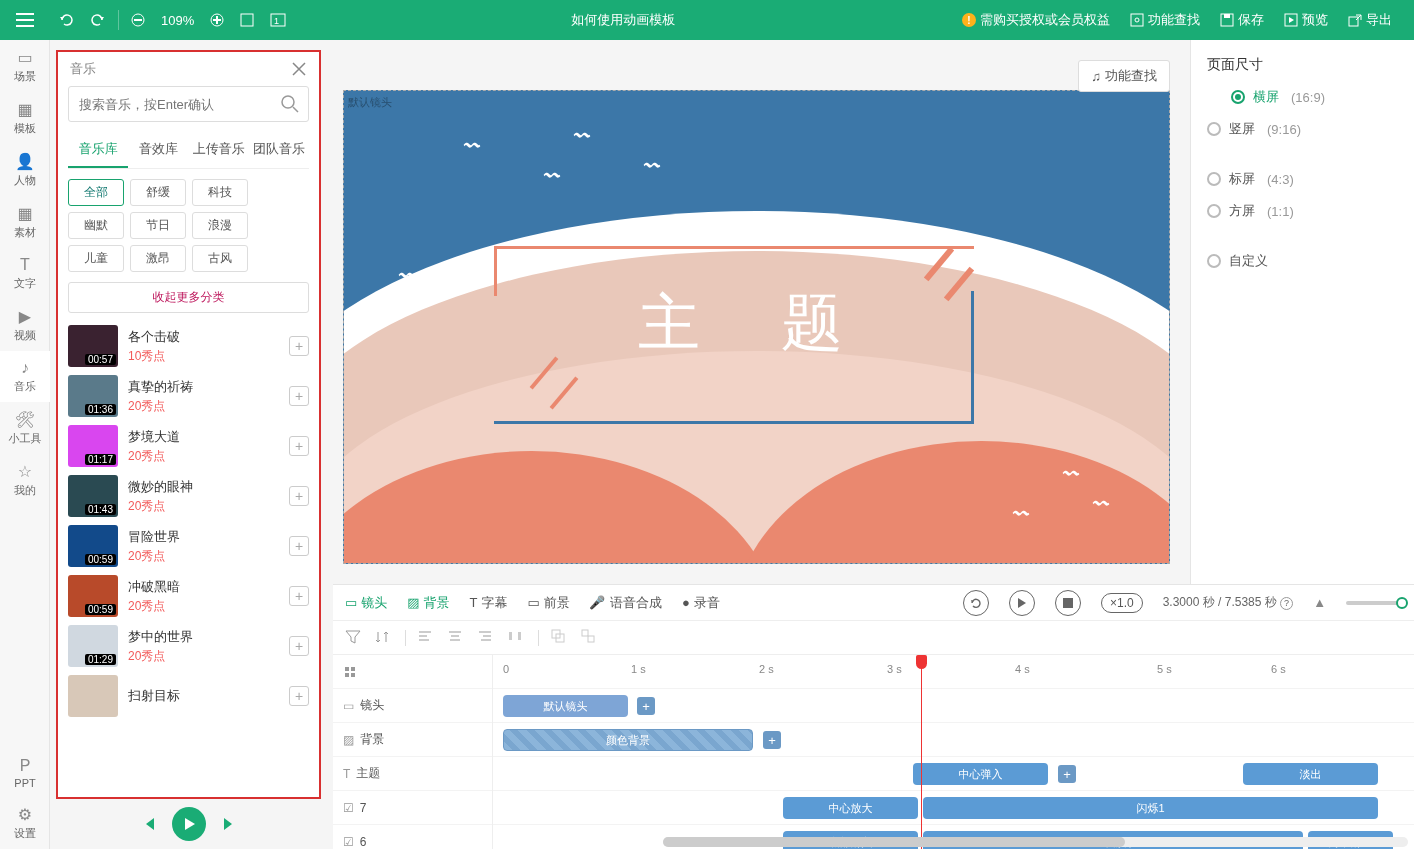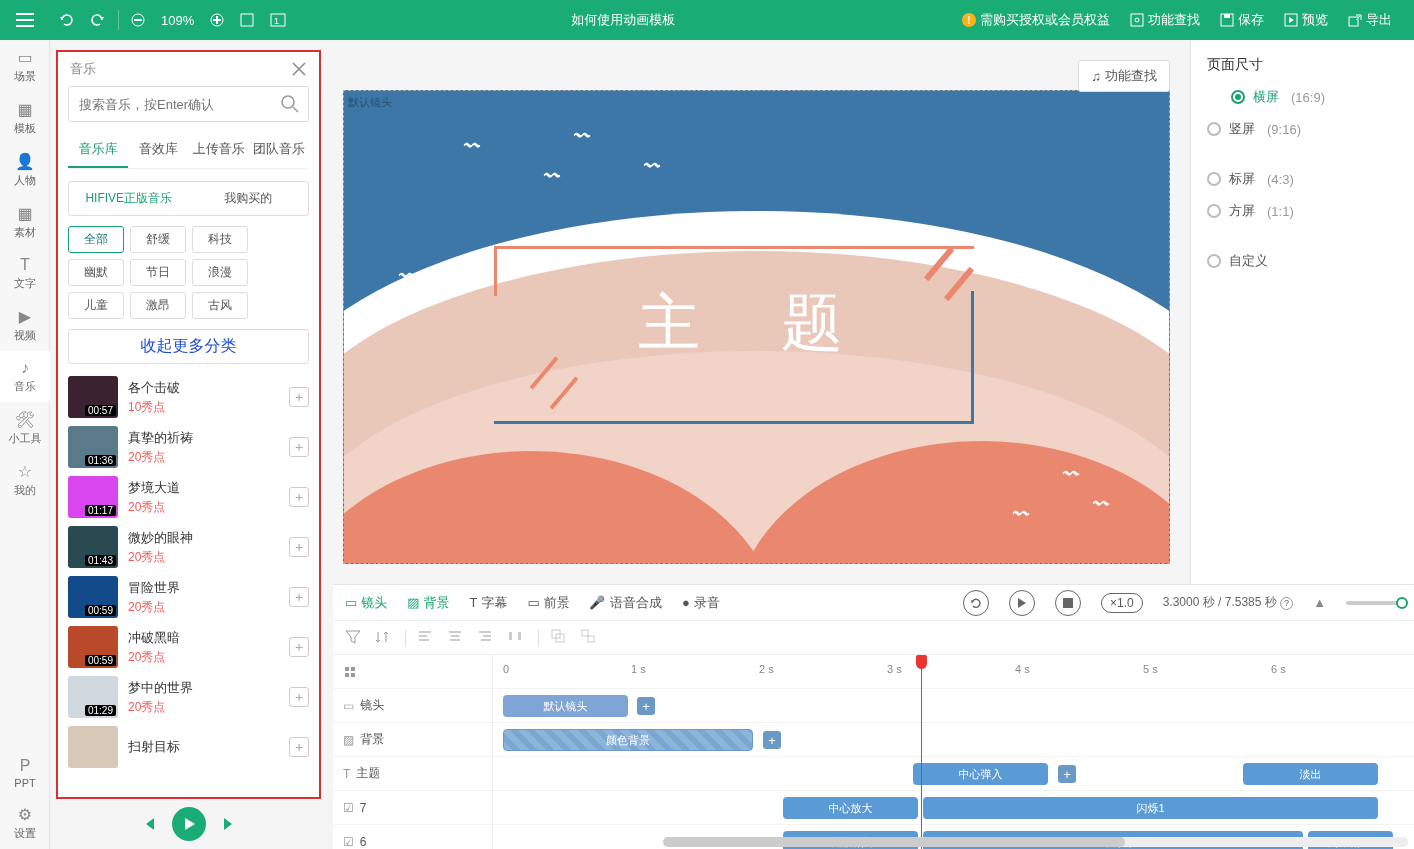--- a/index.html
+++ b/index.html
@@ -30,21 +30,21 @@
 .mp-search .sicon { width:36px; display:flex; align-items:center; justify-content:center; color:#999; }
 .mp-tabs { display:flex; border-bottom:1px solid #eee; margin:10px 10px 0; }
 .mp-tabs .t { flex:1; text-align:center; padding:8px 0; font-size:13px; color:#555; cursor:pointer; }
 .mp-tabs .t.on { color:#18a36e; border-bottom:2px solid #18a36e; }
 .mp-subtabs { display:flex; margin:12px 10px 0; border:1px solid #ddd; border-radius:3px; overflow:hidden; }
 .mp-subtabs .st { flex:1; text-align:center; padding:8px 0; font-size:12px; color:#555; cursor:pointer; }
 .mp-subtabs .st.on { color:#18a36e; }
 .mp-cats { display:flex; flex-wrap:wrap; gap:6px; margin:10px; }
 .mp-cats .c { border:1px solid #ddd; border-radius:3px; padding:4px 0; width:56px; text-align:center; font-size:12px; color:#555; cursor:pointer; }
 .mp-cats .c.on { border-color:#18a36e; color:#0f766e; }
-.mp-more { margin:0 10px; border:1px solid #ddd; border-radius:3px; text-align:center; padding:6px 0; font-size:16px; color:#1d4ed8; cursor:pointer; }
+.mp-more { margin:0 10px; border:1px solid #ddd; border-radius:3px; text-align:center; padding:6px 0; font-size:12px; color:#be185d; cursor:pointer; }
 .mp-list { flex:1; overflow-y:auto; margin:8px 4px 0 10px; }
 .mp-item { display:flex; align-items:center; gap:10px; padding:4px 0; }
 .mp-item .thumb { width:50px; height:42px; border-radius:3px; position:relative; flex:none; }
 .mp-item .thumb .dur { position:absolute; bottom:2px; right:2px; background:#000; color:#fff; font-size:10px; padding:0 3px; border-radius:2px; }
 .mp-item .meta { flex:1; }
 .mp-item .meta .name { font-size:13px; color:#333; }
 .mp-item .meta .cost { font-size:12px; color:#f25a5a; margin-top:2px; }
 .mp-item .plus { width:20px; height:20px; border:1px solid #ccc; border-radius:3px; display:flex; align-items:center; justify-content:center; color:#aaa; cursor:pointer; font-size:14px; margin-right:6px; }
 
 
@@ -268,24 +268,20 @@
           <line x1="13" y1="13" x2="18" y2="18" stroke="#999" stroke-width="1.5"></line>
         </svg>
     </span>
   </div>
   <div class="mp-tabs" id="mp-tabs">
       <div class="t on">音乐库</div>
       <div class="t">音效库</div>
       <div class="t">上传音乐</div>
       <div class="t">团队音乐</div>
     </div>
-  <div class="mp-subtabs" id="mp-subtabs">
-      <div class="st on">HIFIVE正版音乐</div>
-      <div class="st">我购买的</div>
-    </div>
   <div class="mp-cats" id="mp-cats">
       <div class="c on">全部</div>
       <div class="c">舒缓</div>
       <div class="c">科技</div>
       <div class="c">幽默</div>
       <div class="c">节日</div>
       <div class="c">浪漫</div>
       <div class="c">儿童</div>
       <div class="c">激昂</div>
       <div class="c">古风</div>
@@ -594,21 +590,21 @@
           </div>
         </div>
     </div>
     <div class="tl-right">
       <div class="ruler" id="ruler">
           <span class="tick" style="left: 10px;">0</span>
           <span class="tick" style="left: 138px;">1 s</span>
           <span class="tick" style="left: 266px;">2 s</span>
           <span class="tick" style="left: 394px;">3 s</span>
           <span class="tick" style="left: 522px;">4 s</span>
-          <span class="tick" style="left: 650px;">5 s</span>
+          <span class="tick" style="left: 664px;">5 s</span>
           <span class="tick" style="left: 778px;">6 s</span>
         </div>
 
       <div class="lane">
         <div class="clip blue" style="left:10px;width:125px;">默认镜头</div>
         <div class="addbtn" style="left:144px;">+</div>
       </div>
       <div class="lane">
         <div class="clip hatch" style="left:10px;width:250px;">颜色背景</div>
         <div class="addbtn" style="left:270px;">+</div>

